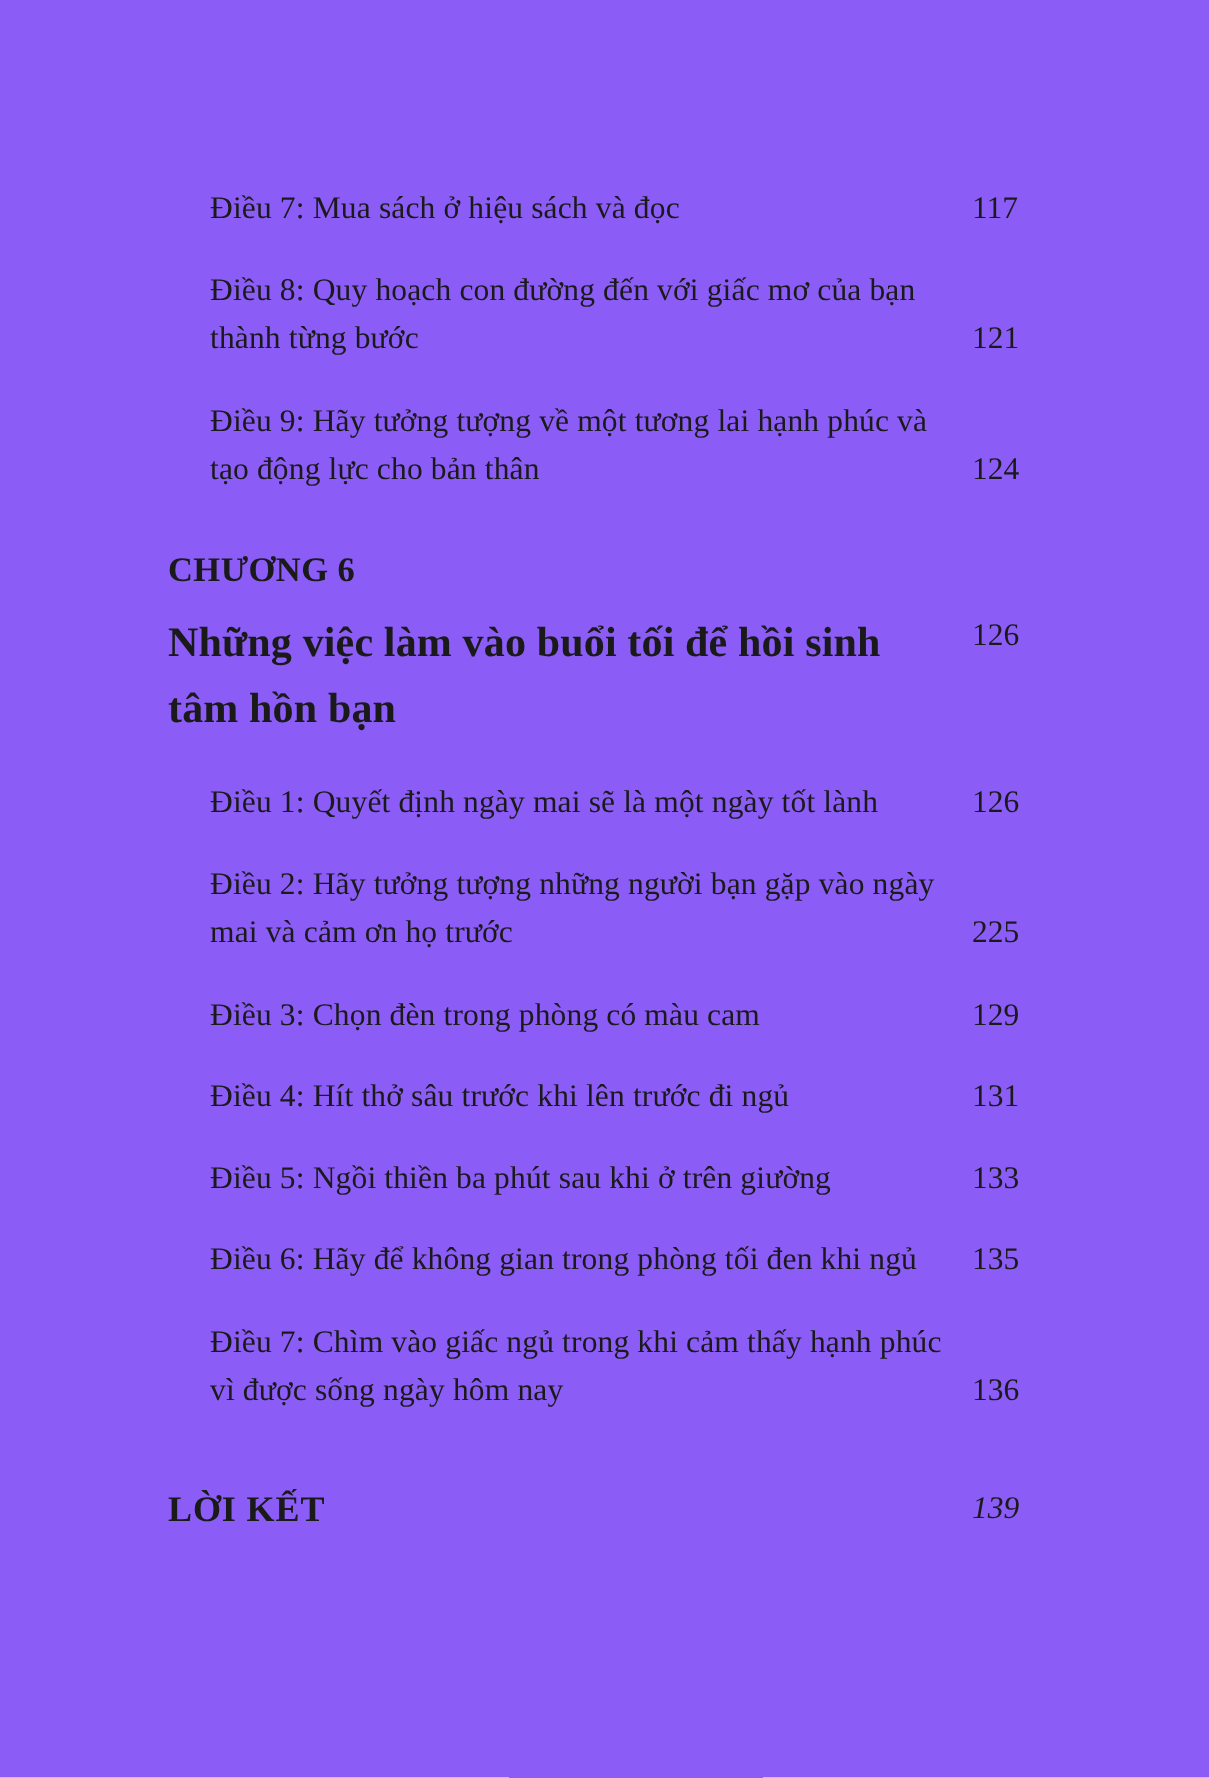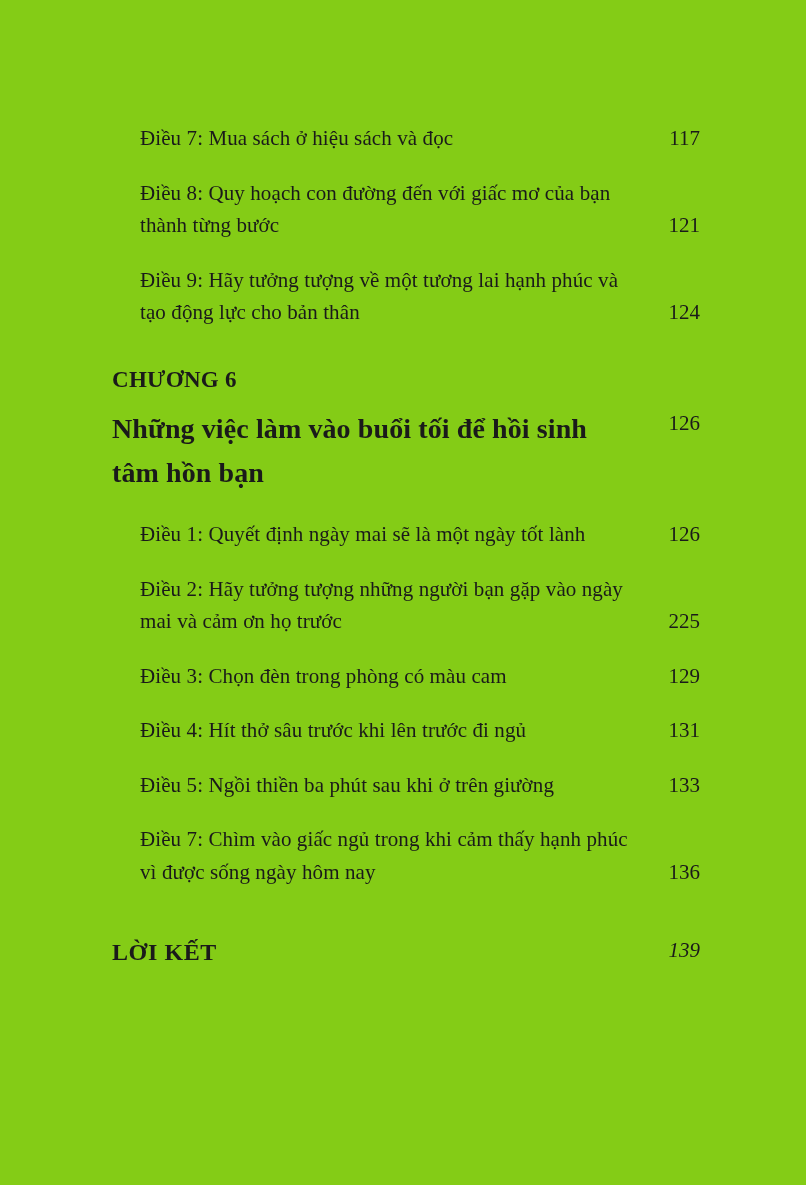--- a/index.html
+++ b/index.html
@@ -4,21 +4,21 @@
 <style>
   html, body {
     margin: 0;
     padding: 0;
     background: #ffffff;
   }
   .page {
     position: relative;
     width: 806px;
     height: 1185px;
-    background: #84cc16;
+    background: #8b5cf6;
     font-family: "Liberation Serif", serif;
     color: #1a1a1a;
     overflow: hidden;
   }
   .toc {
     position: absolute;
     left: 112px;
     top: 118px;
     width: 588px;
   }
@@ -33,21 +33,21 @@
     line-height: 1.55;
     letter-spacing: 0.1px;
     padding-right: 14px;
     flex: 1 1 auto;
   }
   .entry .page-num {
     font-size: 21px;
     line-height: 1.55;
     flex: 0 0 auto;
     width: 52px;
-    text-align: right;
+    text-align: left;
     white-space: nowrap;
   }
 
   
   .entry.article .title {
     margin-left: 28px;
   }
 
   
   .entry.two-line .page-num {
@@ -146,20 +146,24 @@
     <div class="entry article">
       <div class="title">Điều 4: Hít thở sâu trước khi lên trước đi ngủ</div>
       <div class="page-num">131</div>
     </div>
 
     <div class="entry article">
       <div class="title">Điều 5: Ngồi thiền ba phút sau khi ở trên giường</div>
       <div class="page-num">133</div>
     </div>
 
+    <div class="entry article two-line">
+      <div class="title">Điều 6: Hãy để không gian trong phòng tối đen khi ngủ</div>
+      <div class="page-num">135</div>
+    </div>
 
     <div class="entry article two-line">
       <div class="title">Điều 7: Chìm vào giấc ngủ trong khi cảm thấy hạnh phúc vì được sống ngày hôm nay</div>
       <div class="page-num">136</div>
     </div>
 
     <div class="entry major">
       <div class="title">LỜI KẾT</div>
       <div class="page-num">139</div>
     </div>

